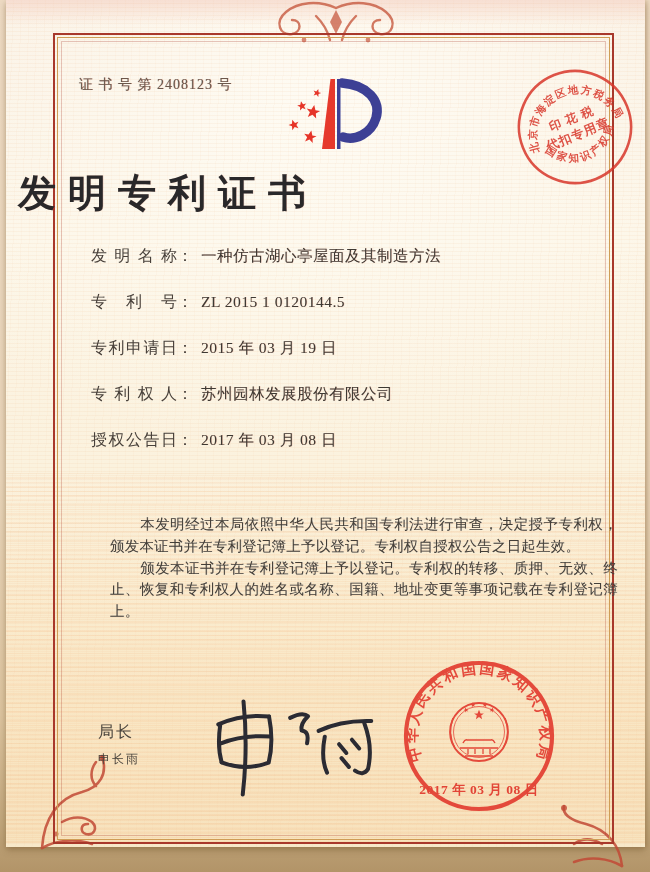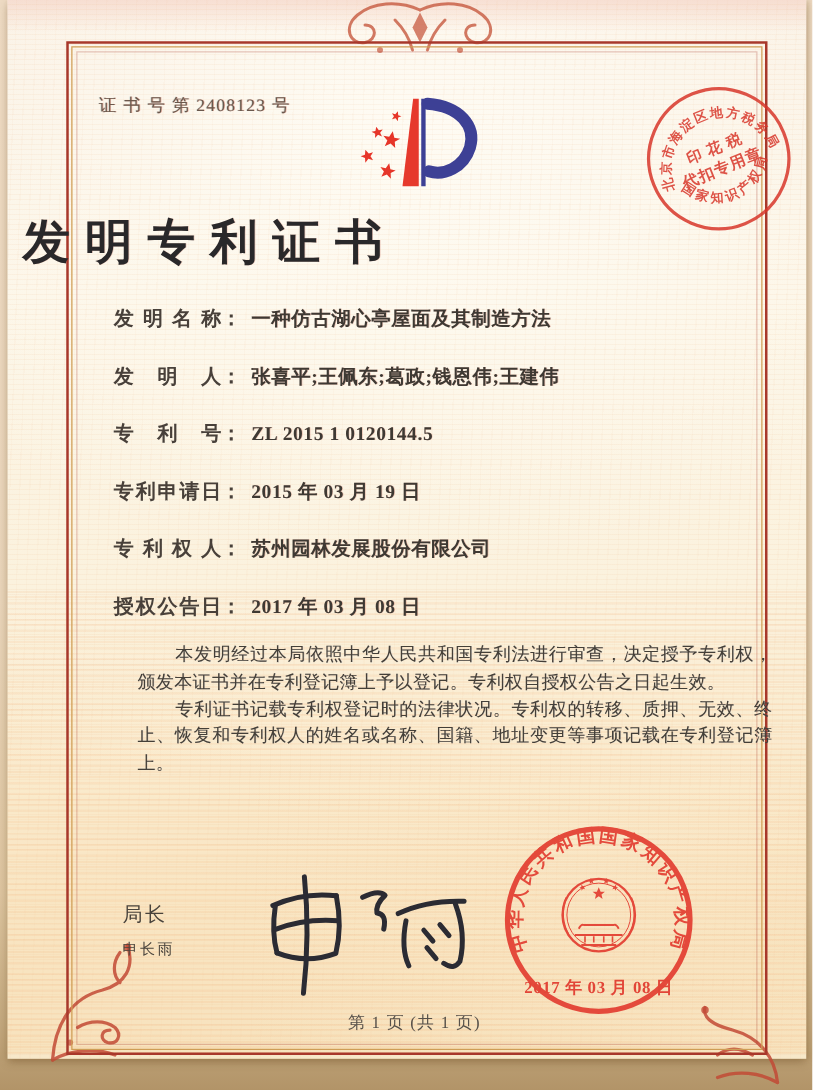--- a/index.html
+++ b/index.html
@@ -28,21 +28,21 @@
   .frame-inner{position:absolute;inset:2px;border:1px solid #cf9d55;}
   .frame-inner2{position:absolute;inset:6px;border:1px solid rgba(168,56,43,.28);}
 
   .cert-no{position:absolute;left:73px;top:76px;font-size:14px;letter-spacing:1px;color:#6b584c;
            text-shadow:.6px 0 rgba(205,70,45,.35), -.6px 0 rgba(80,130,140,.25);}
   .logo{position:absolute;left:252px;top:76px;}
   .title{position:absolute;left:0;width:100%;top:168px;text-align:left;
          font-size:38px;font-weight:bold;letter-spacing:12px;text-indent:12px;color:#29282a;
          text-shadow:.5px 0 rgba(180,60,40,.25);}
 
-  .fields{position:absolute;left:85px;top:240px;width:470px;font-weight:bold;}
+  .fields{position:absolute;left:85px;top:240px;width:470px;}
   .frow{margin-bottom:14px;height:32px;line-height:32px;white-space:nowrap;}
   .flabel{display:inline-block;width:86px;text-align:justify;text-align-last:justify;
           font-size:16px;color:#48403a;vertical-align:top;}
   .fcolon{font-size:16px;color:#48403a;margin-right:8px;}
   .fvalue{font-size:15.5px;color:#3e3933;letter-spacing:.5px;
           text-shadow:.5px 0 rgba(190,70,50,.28);}
 
   .paras{position:absolute;left:58px;top:514px;width:508px;margin-left:46px;}
   .paras p{margin:0;font-size:14.4px;line-height:21.8px;text-align:justify;
            text-indent:2.1em;color:#443f38;letter-spacing:.3px;
@@ -125,39 +125,36 @@
       <path d="M84,7 C110,9 123,25 118,42 C113,58 97,65 85,61" fill="none" stroke="#3d4095" stroke-width="9.5" stroke-linecap="round"></path>
     </svg>
 
     <div class="title">发明专利证书</div>
 
     <div class="fields">
       <div class="frow">
         <span class="flabel">发明名称</span><span class="fcolon">：</span><span class="fvalue">一种仿古湖心亭屋面及其制造方法</span>
       </div>
       <div class="frow">
-        <span class="flabel">发明人</span><span class="fcolon">：</span><span class="fvalue">张喜平;王佩东;葛政;钱恩伟;王建伟</span>
-      </div>
-      <div class="frow">
         <span class="flabel">专利号</span><span class="fcolon">：</span><span class="fvalue">ZL 2015 1 0120144.5</span>
       </div>
       <div class="frow">
         <span class="flabel">专利申请日</span><span class="fcolon">：</span><span class="fvalue">2015 年 03 月 19 日</span>
       </div>
       <div class="frow">
         <span class="flabel">专利权人</span><span class="fcolon">：</span><span class="fvalue">苏州园林发展股份有限公司</span>
       </div>
       <div class="frow">
         <span class="flabel">授权公告日</span><span class="fcolon">：</span><span class="fvalue">2017 年 03 月 08 日</span>
       </div>
     </div>
 
     <div class="paras">
       <p>本发明经过本局依照中华人民共和国专利法进行审查，决定授予专利权，颁发本证书并在专利登记簿上予以登记。专利权自授权公告之日起生效。</p>
-      <p>专利证书记载专利权登记时的法律状况。专利权的转移、质押、无效、终止、恢复和专利权人的姓名或名称、国籍、地址变更等事项记载在专利登记簿上。</p>
+      <p>颁发本证书并在专利登记簿上予以登记。专利权的转移、质押、无效、终止、恢复和专利权人的姓名或名称、国籍、地址变更等事项记载在专利登记簿上。</p>
     </div>
 
     <div class="signer-title">局长</div>
     <div class="signer-name">申长雨</div>
 
     <svg class="signature" width="190" height="115" viewBox="0 0 190 115">
       <g fill="none" stroke="#2b2b33" stroke-width="4" stroke-linecap="round" stroke-linejoin="round">
         <path d="M27,36 Q52,26 78,30"></path>
         <path d="M29,36 Q25,58 29,74"></path>
         <path d="M29,55 Q52,47 79,50"></path>
@@ -210,15 +207,14 @@
       <text font-size="10.5" fill="#d8372b" letter-spacing="1.6" font-weight="bold">
         <textPath href="#arcTaxTop" startOffset="50%" text-anchor="middle">北京市海淀区地方税务局</textPath>
       </text>
       <text font-size="10.5" fill="#d8372b" letter-spacing="2.5" font-weight="bold">
         <textPath href="#arcTaxBottom" startOffset="50%" text-anchor="middle">国家知识产权局</textPath>
       </text>
       <text x="65" y="60" text-anchor="middle" font-size="12" fill="#d8372b" letter-spacing="1" font-weight="bold">印 花 税</text>
       <text x="65" y="77" text-anchor="middle" font-size="12.5" fill="#d8372b" letter-spacing="1" font-weight="bold">代扣专用章</text>
     </svg>
 
-    <div class="footer">第 1 页 (共 1 页)</div>
   </div>
 </div>
 
 </body></html>

